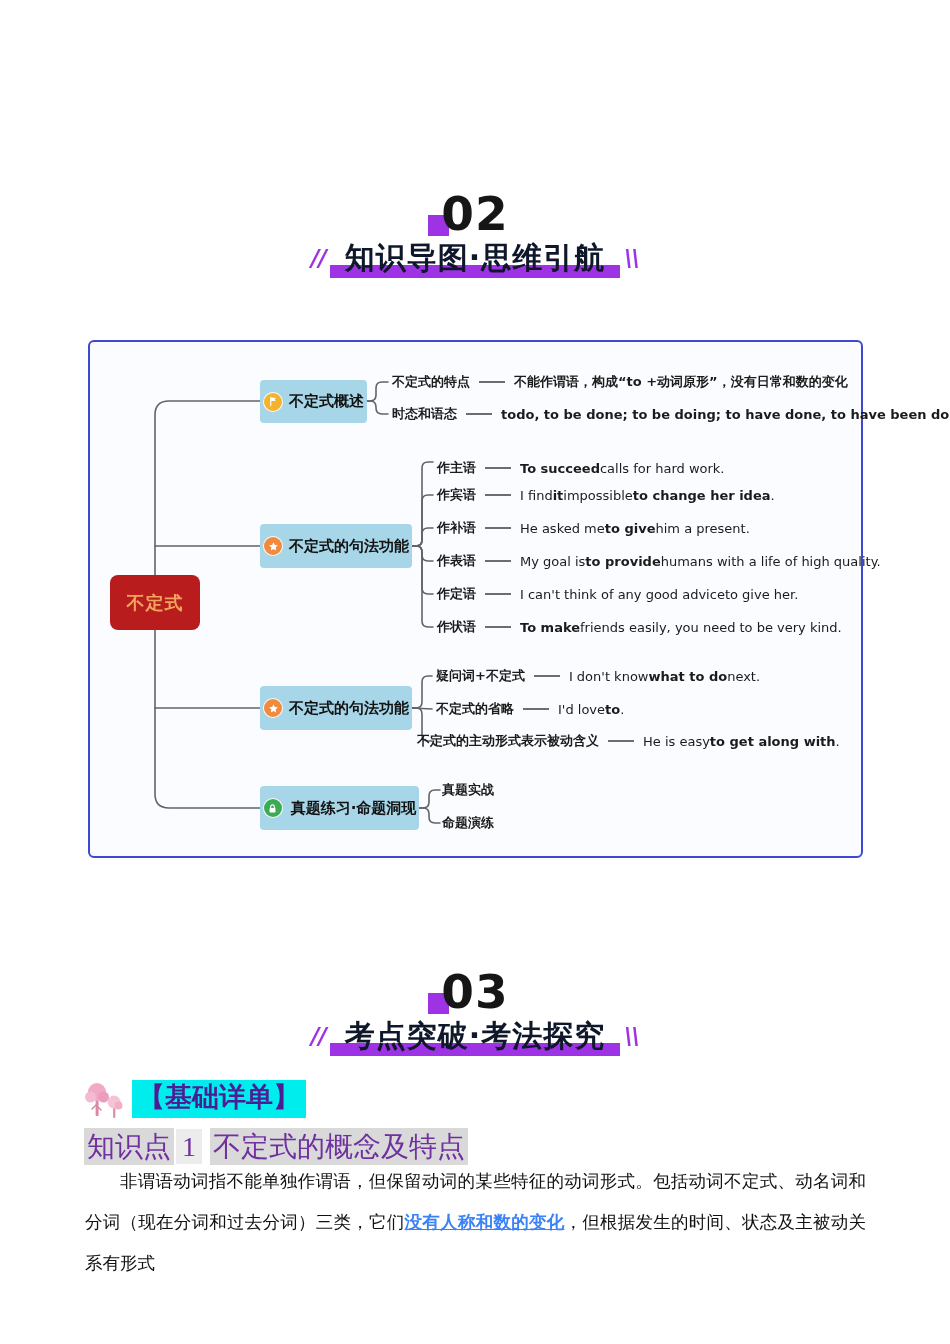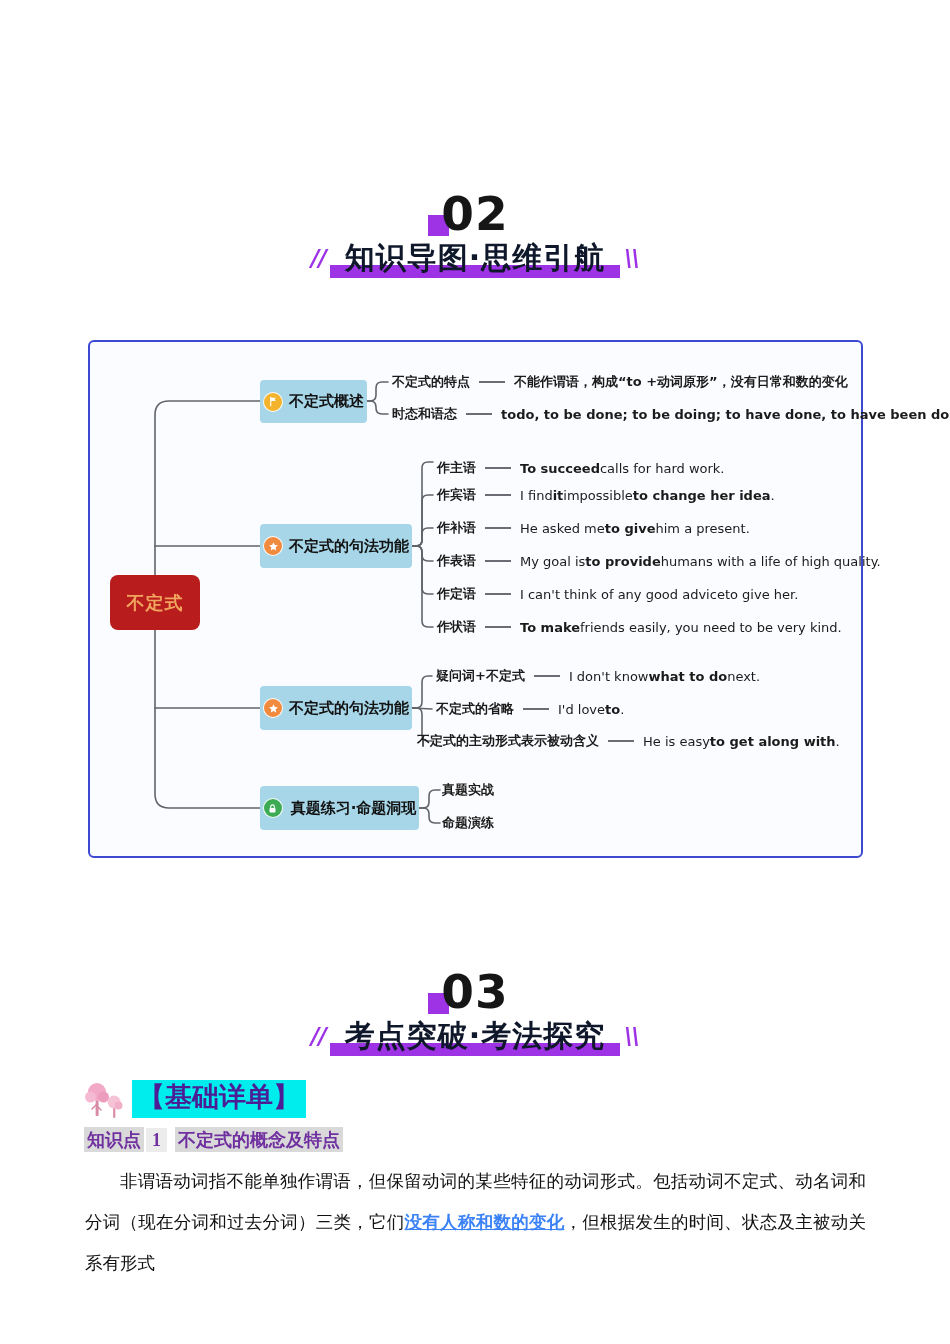--- a/index.html
+++ b/index.html
@@ -37,21 +37,21 @@
   .dash{width:26px;height:2px;background:#6a6e74;margin:0 9px;flex:none;}
   .sent .seg{font-weight:400}
   .sent .seg-b{font-weight:700}
 
   
   #basics{position:absolute;left:84px;top:1080px;display:flex;align-items:flex-start;gap:8px;}
   .cyan-box{background:#00eded;color:#4c1d95;font-family:"Liberation Serif","DejaVu Serif",serif;
             font-weight:700;font-size:27px;line-height:1.25;padding:1px 6px 3px;}
 
   
-  #kp{position:absolute;left:84px;top:1128px;font-size:18px;font-weight:700;color:#7030a0;
+  #kp{position:absolute;left:84px;top:1128px;font-size:28px;font-weight:400;color:#7030a0;
       white-space:nowrap;}
   .kp-seg{background:#d9d9d9;padding:2px 3px;}
   .kp-num{background:#ececec;font-family:"Liberation Serif","DejaVu Serif",serif;
           padding:2px 6px;margin-left:2px;}
   .kp-title{margin-left:8px;}
 
   
   #para{position:absolute;left:85px;top:1161px;width:781px;
         font-family:"Liberation Serif","DejaVu Serif",serif;font-size:17.5px;line-height:41px;
         color:#101010;text-align:justify;text-indent:2em;}

